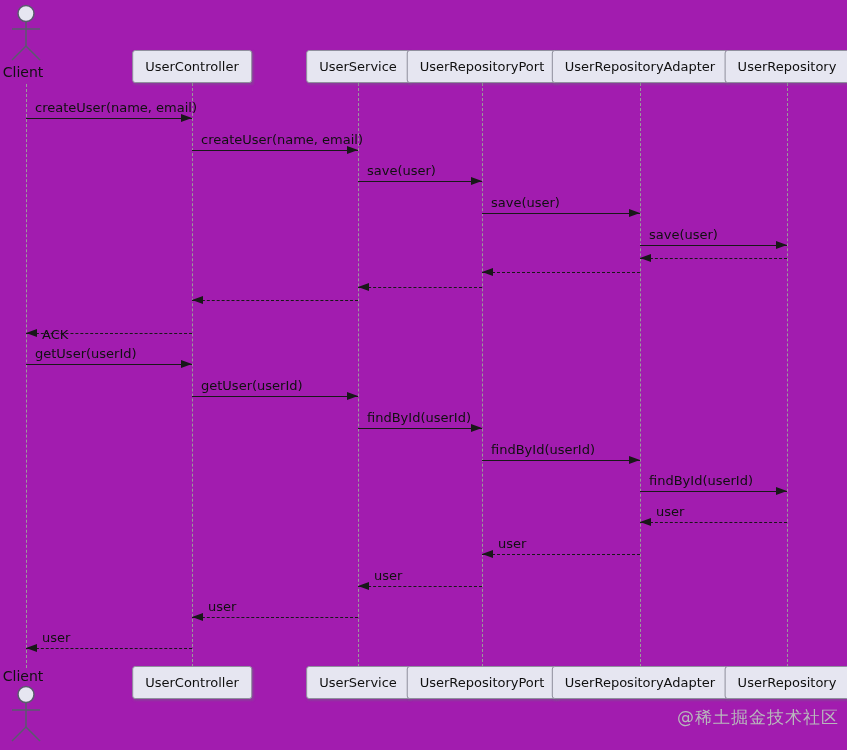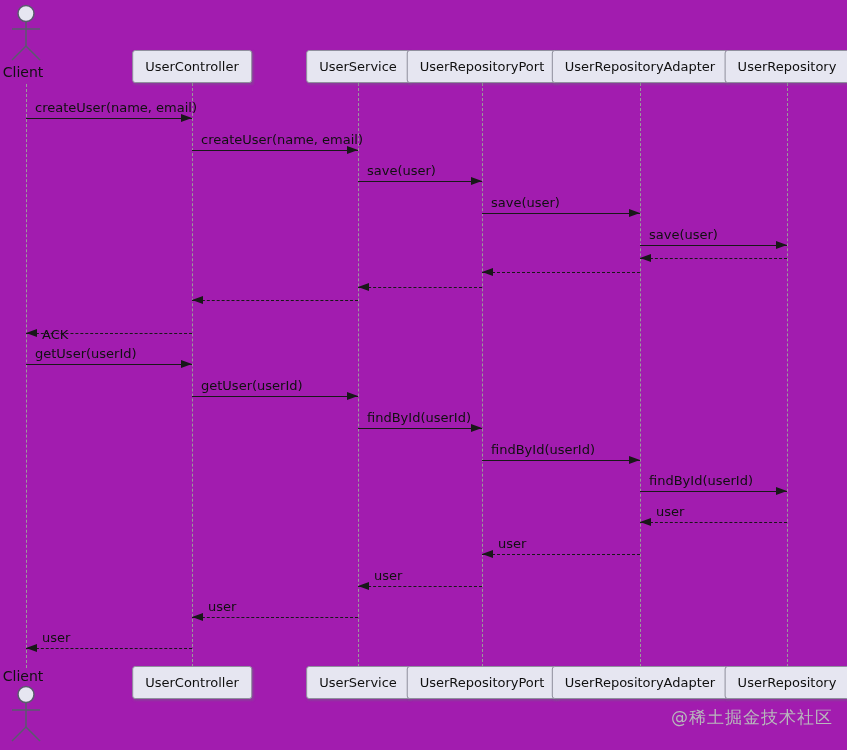--- a/index.html
+++ b/index.html
@@ -121,14 +121,14 @@
       <div class="msg-line dashed" style="left: 358px; top: 586px; width: 124px;"></div>
       <div class="arrow l" style="left: 358px; top: 582px;"></div>
       <div class="msg-label" style="left: 374px; top: 569px;">user</div>
       <div class="msg-line dashed" style="left: 192px; top: 617px; width: 166px;"></div>
       <div class="arrow l" style="left: 192px; top: 613px;"></div>
       <div class="msg-label" style="left: 208px; top: 600px;">user</div>
       <div class="msg-line dashed" style="left: 26px; top: 648px; width: 166px;"></div>
       <div class="arrow l" style="left: 26px; top: 644px;"></div>
       <div class="msg-label" style="left: 42px; top: 631px;">user</div>
     </div>
-  <div class="watermark" style="right:14px;top:706px;">@稀土掘金技术社区</div>
+  <div class="watermark" style="right:8px;top:706px;">@稀土掘金技术社区</div>
 </div>
 
 </body></html>

